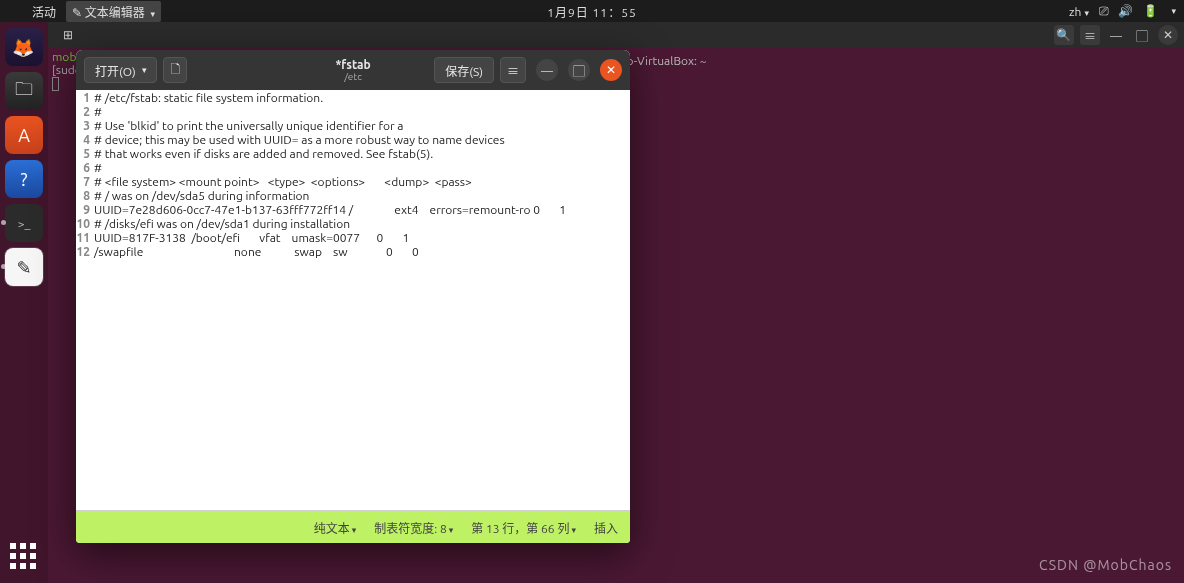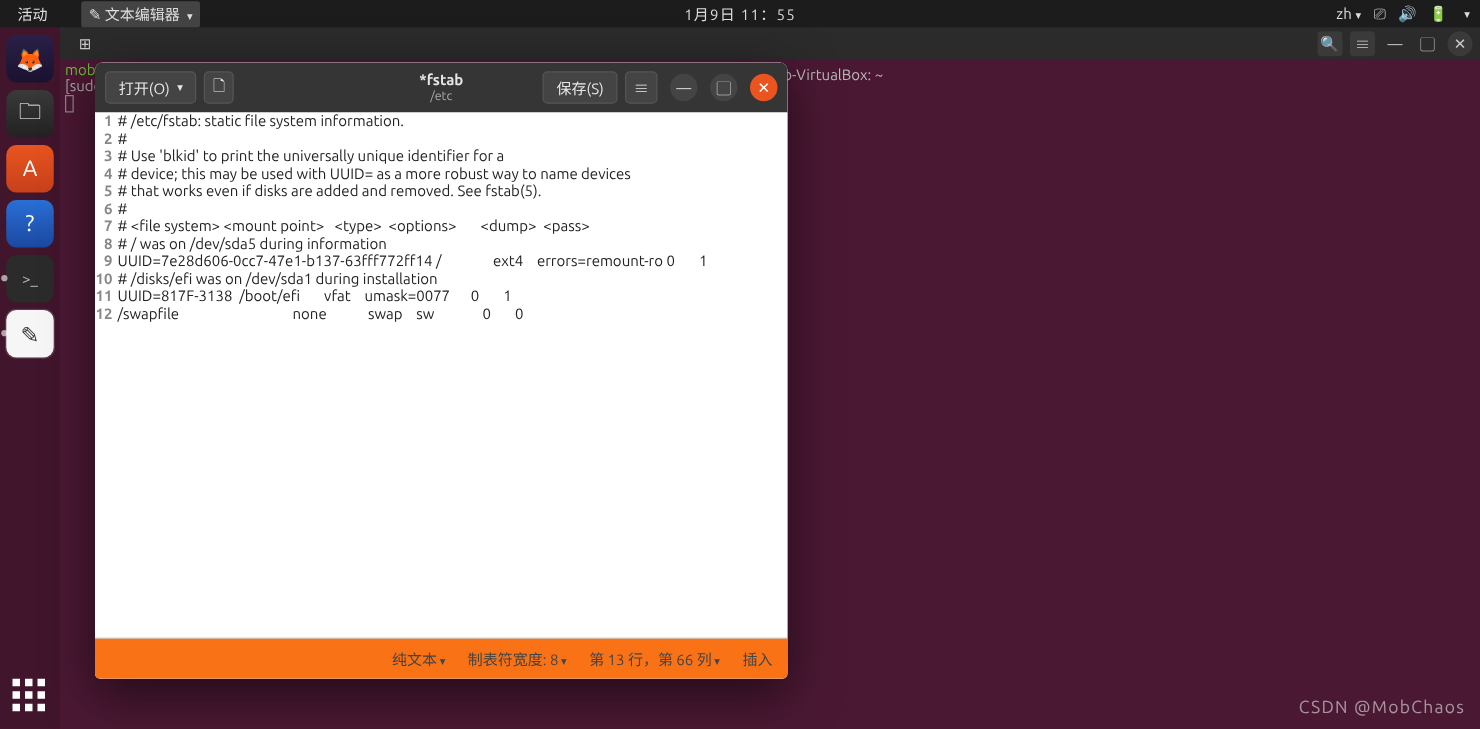--- a/index.html
+++ b/index.html
@@ -2,21 +2,21 @@
 <html><head>
 <meta charset="utf-8">
 <style>
 * { margin:0; padding:0; box-sizing:border-box; font-family:"Ubuntu","Noto Sans CJK SC",sans-serif; }
 body { width:1184px; height:583px; background:#4b1833; position:relative; overflow:hidden; font-size:12px; color:#d8d8d8; }
 
 
 .top-panel { height:22px; background:#1c1c1c; display:flex; align-items:center; padding:0 8px; color:#ddd; font-size:12px; }
 .top-panel .center { position:absolute; left:50%; transform:translateX(-50%); letter-spacing:1px; }
 .top-panel .right { margin-left:auto; display:flex; gap:10px; align-items:center; }
-.top-panel .pill { padding:2px 6px; border-radius:2px; }
+.top-panel .pill { padding:2px 6px; border-radius:2px;margin-left:18px; }
 .top-panel .active { background:#444; }
 .tri { font-size:9px; margin-left:3px; }
 
 
 .dock { position:absolute; left:0; top:22px; bottom:0; width:48px; background:rgba(0,0,0,.12); padding-top:6px; display:flex; flex-direction:column; align-items:center; gap:6px; }
 .dock .app { width:38px; height:38px; border-radius:8px; display:flex; align-items:center; justify-content:center; font-size:18px; color:#fff; position:relative; }
 .dock .app .dot { position:absolute; left:-4px; top:16px; width:5px; height:5px; background:#fff; border-radius:50%; opacity:.6; }
 .dock .ff   { background:linear-gradient(#2a2048,#1a1230);}
 .dock .fil  { background:linear-gradient(#3a3a3a,#222);}
 .dock .store{ background:linear-gradient(#e95420,#c7411b);}
@@ -49,32 +49,32 @@
 .headerbar .title-wrap .t2{ font-size:10px; color:#aaa;}
 .headerbar .spacer{flex:1;}
 .wctrl { width:22px; height:22px; border-radius:50%; background:#444; display:flex; align-items:center; justify-content:center; color:#ddd; margin-left:4px; cursor:pointer; font-size:12px;}
 .wctrl.close{ background:#e95420; color:#fff;}
 .editor { font-family:"Ubuntu Mono","Courier New",monospace; font-size:12px; line-height:14px; background:#fff; color:#222; padding:1px 0 4px 0; min-height:420px; position:relative;}
 .editor .line{ display:flex; white-space:pre;}
 .editor .ln{ width:18px; text-align:right; color:#888; padding-right:4px; user-select:none; font-weight:600;}
 .editor .tx{ flex:1;}
 .editor .hl{ background:#e8e8e8;}
 .editor .caret{ display:inline-block; width:0; border-left:1px solid #000; height:13px; vertical-align:middle;}
-.statusbar{ height:24px; border-top:1px solid #d0d0d0; background:#f97316; display:flex; align-items:center; justify-content:flex-end; gap:18px; padding:16px 12px; font-size:12px; color:#444;}
+.statusbar{ height:24px; border-top:1px solid #d0d0d0; background:#bef264; display:flex; align-items:center; justify-content:flex-end; gap:18px; padding:16px 12px; font-size:12px; color:#444;}
 .statusbar .dd::after{content:" ▾"; font-size:9px;}
 
 
 .wm { position:absolute; right:12px; bottom:10px; color:rgba(230,230,230,.6); font-size:14px; letter-spacing:1px; }
 </style>
 </head>
 <body>
 
 <div class="top-panel">
   <span class="pill">活动</span>
-  <span class="pill active" style="margin-left:21px;">
+  <span class="pill active" style="margin-left:4px;">
     <span>✎</span>
     <span>文本编辑器</span>
     <span class="tri">▾</span>
   </span>
   <span class="center">1月9日 11：55</span>
   <span class="right">
     <span><span>zh</span><span class="tri">▾</span></span>
     <span>⎚</span>
     <span>🔊</span>
     <span>🔋</span>

